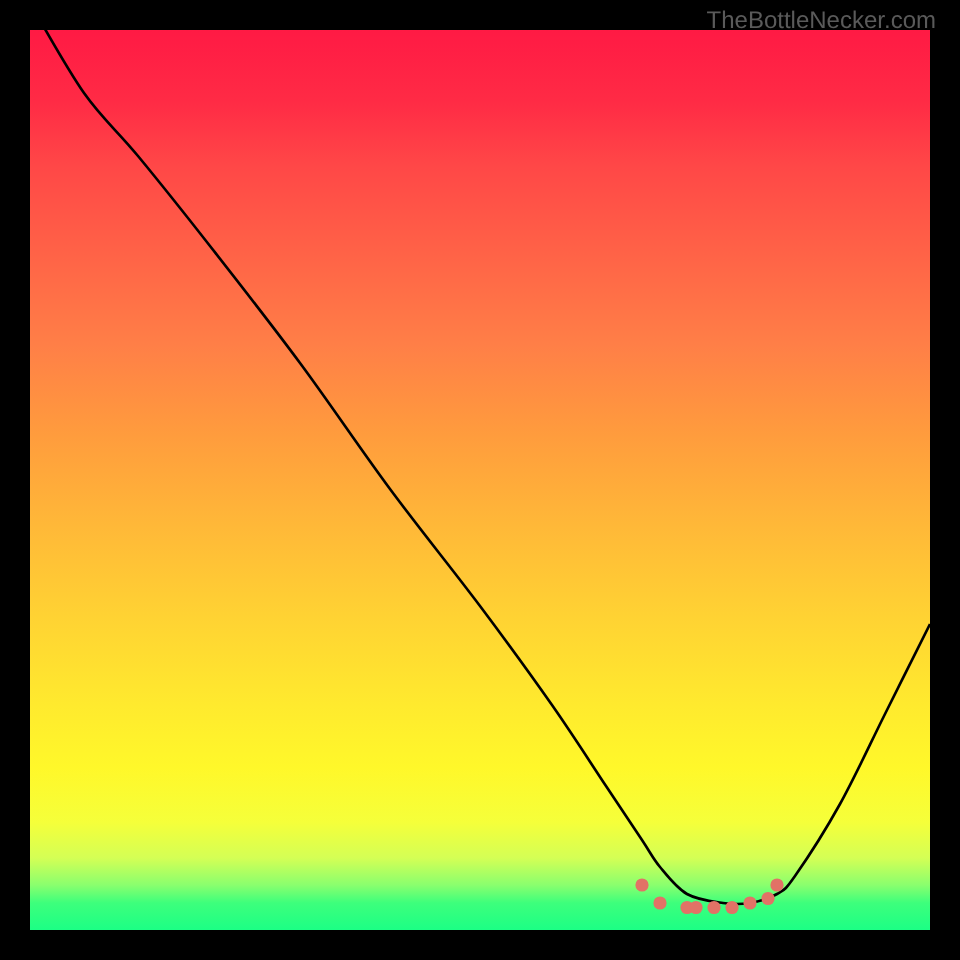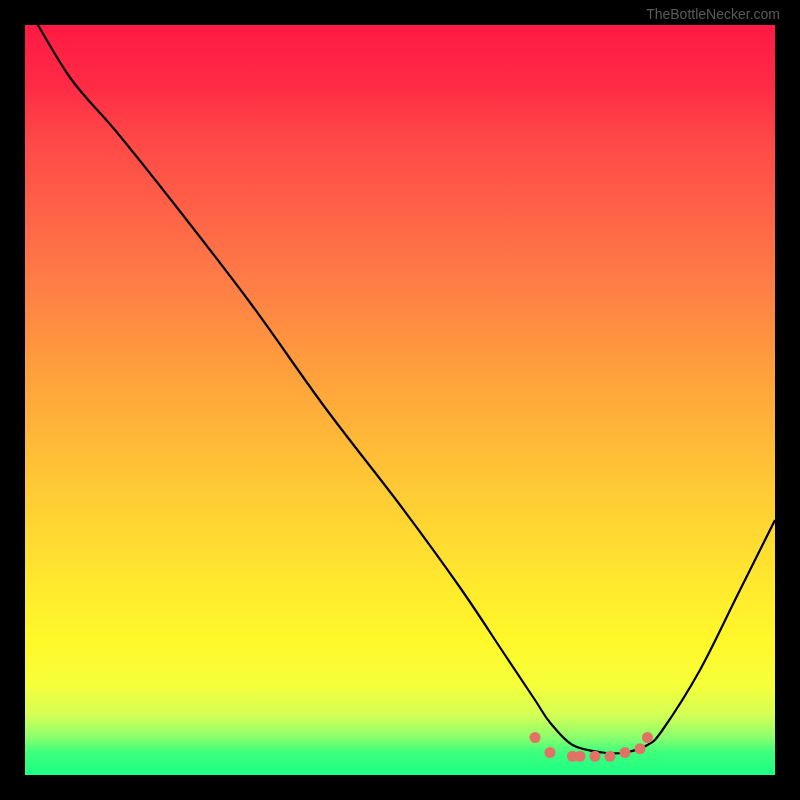--- a/index.html
+++ b/index.html
@@ -15,21 +15,21 @@
     position: relative;
     width: 800px;
     height: 800px;
     background: #000;
   }
   .watermark {
     position: absolute;
     top: 6px;
     right: 20px;
     color: #5a5a5a;
-    font-size: 14px;
+    font-size: 20px;
     font-weight: 500;
     z-index: 10;
   }
   .plot-area {
     position: absolute;
     left: 25px;
     top: 25px;
     width: 750px;
     height: 750px;
     overflow: hidden;

